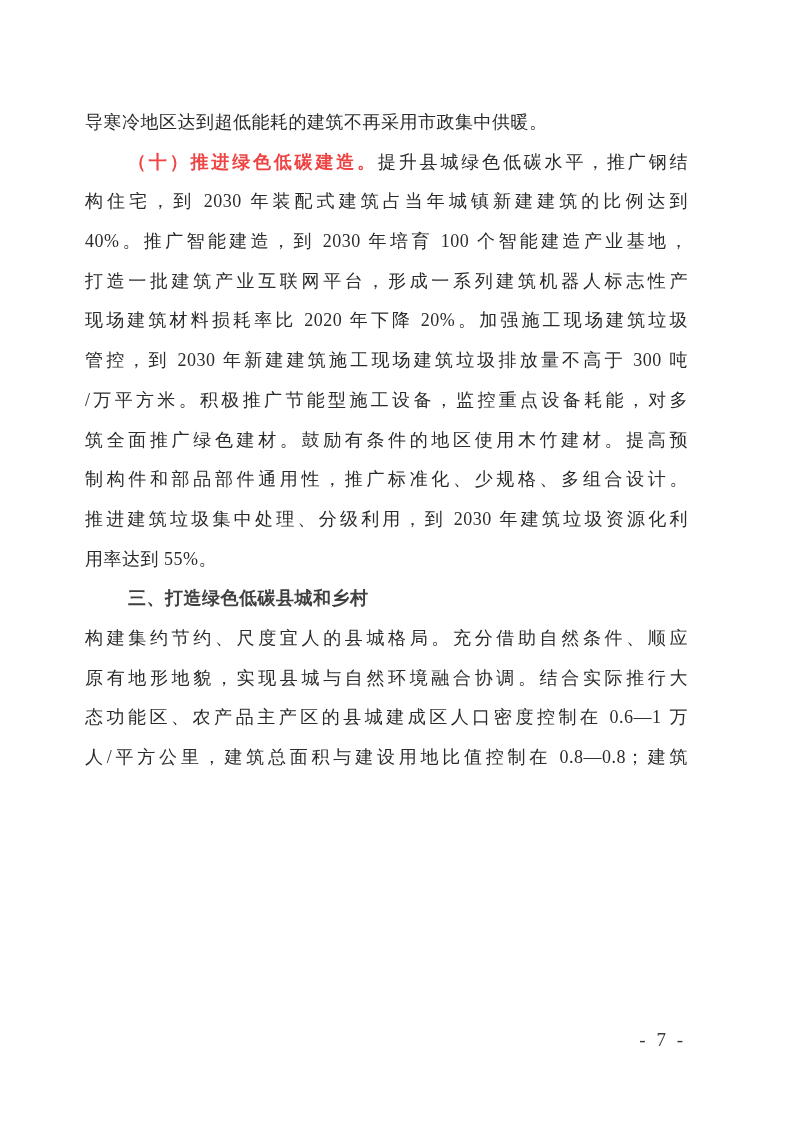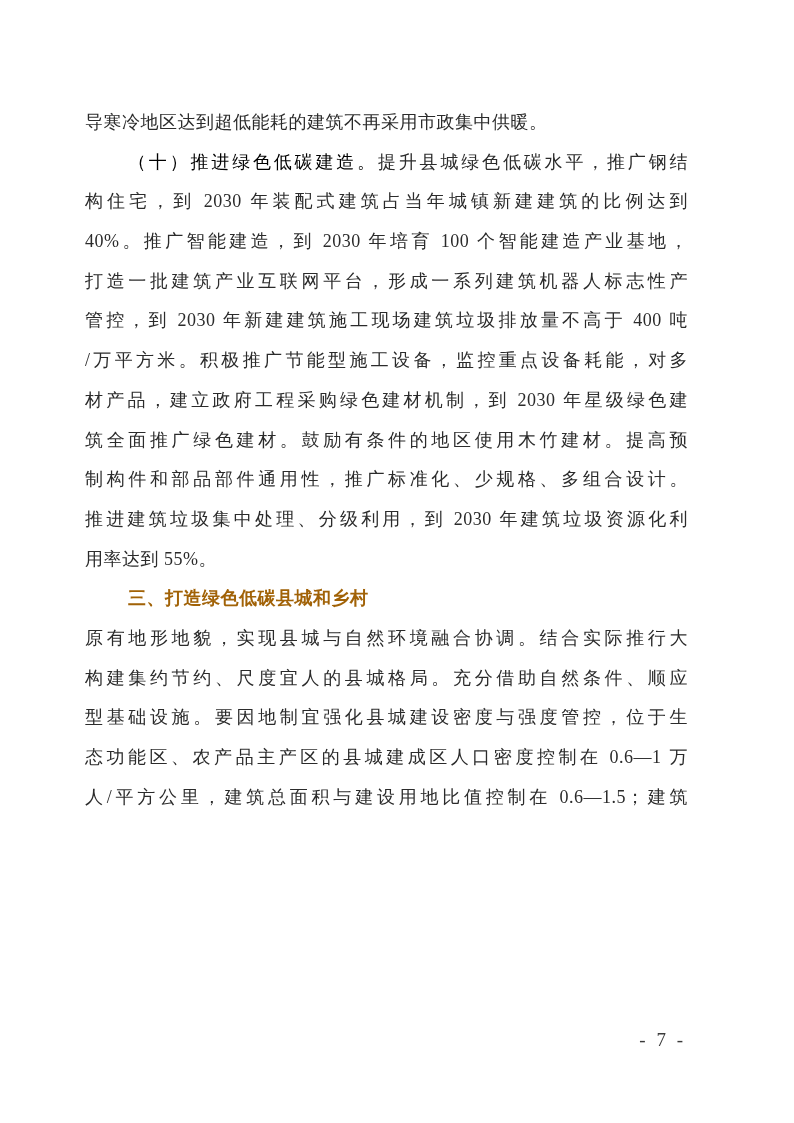--- a/index.html
+++ b/index.html
@@ -33,25 +33,25 @@
     white-space: nowrap;
   }
   
   .line.fill {
     white-space: normal;
     text-align: justify;
     text-align-last: justify;
     -moz-text-align-last: justify;
   }
   .line.indent { text-indent: 43px; }
-  .line .lead { font-weight: normal; color: #000000; }
+  .line .lead { font-weight: bold; color: #ef4444; }
   .line.heading {
     font-family: "Liberation Sans", "DejaVu Sans", sans-serif;
     font-weight: bold;
-    color: #a16207;
+    color: #404040;
     letter-spacing: 0.5px;
   }
   .page-number {
     position: absolute;
     top: 1029px;
     right: 108px;
     font-size: 19px;
     color: #3a3a3a;
     font-family: "Liberation Serif", "DejaVu Serif", serif;
     letter-spacing: 3px;
@@ -64,34 +64,33 @@
 <div class="page">
   <div class="content">
 
     <div class="line">导寒冷地区达到超低能耗的建筑不再采用市政集中供暖。</div>
 
     <div class="line fill indent"><span class="lead">（十）推进绿色低碳建造。</span><span>提升县城绿色低碳水平，推广钢结</span></div>
 
     <div class="line fill">构住宅，到 2030 年装配式建筑占当年城镇新建建筑的比例达到</div>
     <div class="line fill">40%。推广智能建造，到 2030 年培育 100 个智能建造产业基地，</div>
     <div class="line fill">打造一批建筑产业互联网平台，形成一系列建筑机器人标志性产</div>
-    <div class="line fill">管控，到 2030 年新建建筑施工现场建筑垃圾排放量不高于 400 吨</div>
+    <div class="line fill">现场建筑材料损耗率比 2020 年下降 20%。加强施工现场建筑垃圾</div>
+    <div class="line fill">管控，到 2030 年新建建筑施工现场建筑垃圾排放量不高于 300 吨</div>
     <div class="line fill">/万平方米。积极推广节能型施工设备，监控重点设备耗能，对多</div>
-    <div class="line fill">材产品，建立政府工程采购绿色建材机制，到 2030 年星级绿色建</div>
     <div class="line fill">筑全面推广绿色建材。鼓励有条件的地区使用木竹建材。提高预</div>
     <div class="line fill">制构件和部品部件通用性，推广标准化、少规格、多组合设计。</div>
     <div class="line fill">推进建筑垃圾集中处理、分级利用，到 2030 年建筑垃圾资源化利</div>
 
     <div class="line">用率达到 55%。</div>
 
     <div class="line heading indent">三、打造绿色低碳县城和乡村</div>
 
 
+    <div class="line fill">构建集约节约、尺度宜人的县城格局。充分借助自然条件、顺应</div>
     <div class="line fill">原有地形地貌，实现县城与自然环境融合协调。结合实际推行大</div>
-    <div class="line fill">构建集约节约、尺度宜人的县城格局。充分借助自然条件、顺应</div>
-    <div class="line fill">型基础设施。要因地制宜强化县城建设密度与强度管控，位于生</div>
     <div class="line fill">态功能区、农产品主产区的县城建成区人口密度控制在 0.6—1 万</div>
-    <div class="line fill">人/平方公里，建筑总面积与建设用地比值控制在 0.6—1.5；建筑</div>
+    <div class="line fill">人/平方公里，建筑总面积与建设用地比值控制在 0.8—0.8；建筑</div>
 
   </div>
 
   <div class="page-number">- 7 -</div>
 </div>
 
 </body></html>

